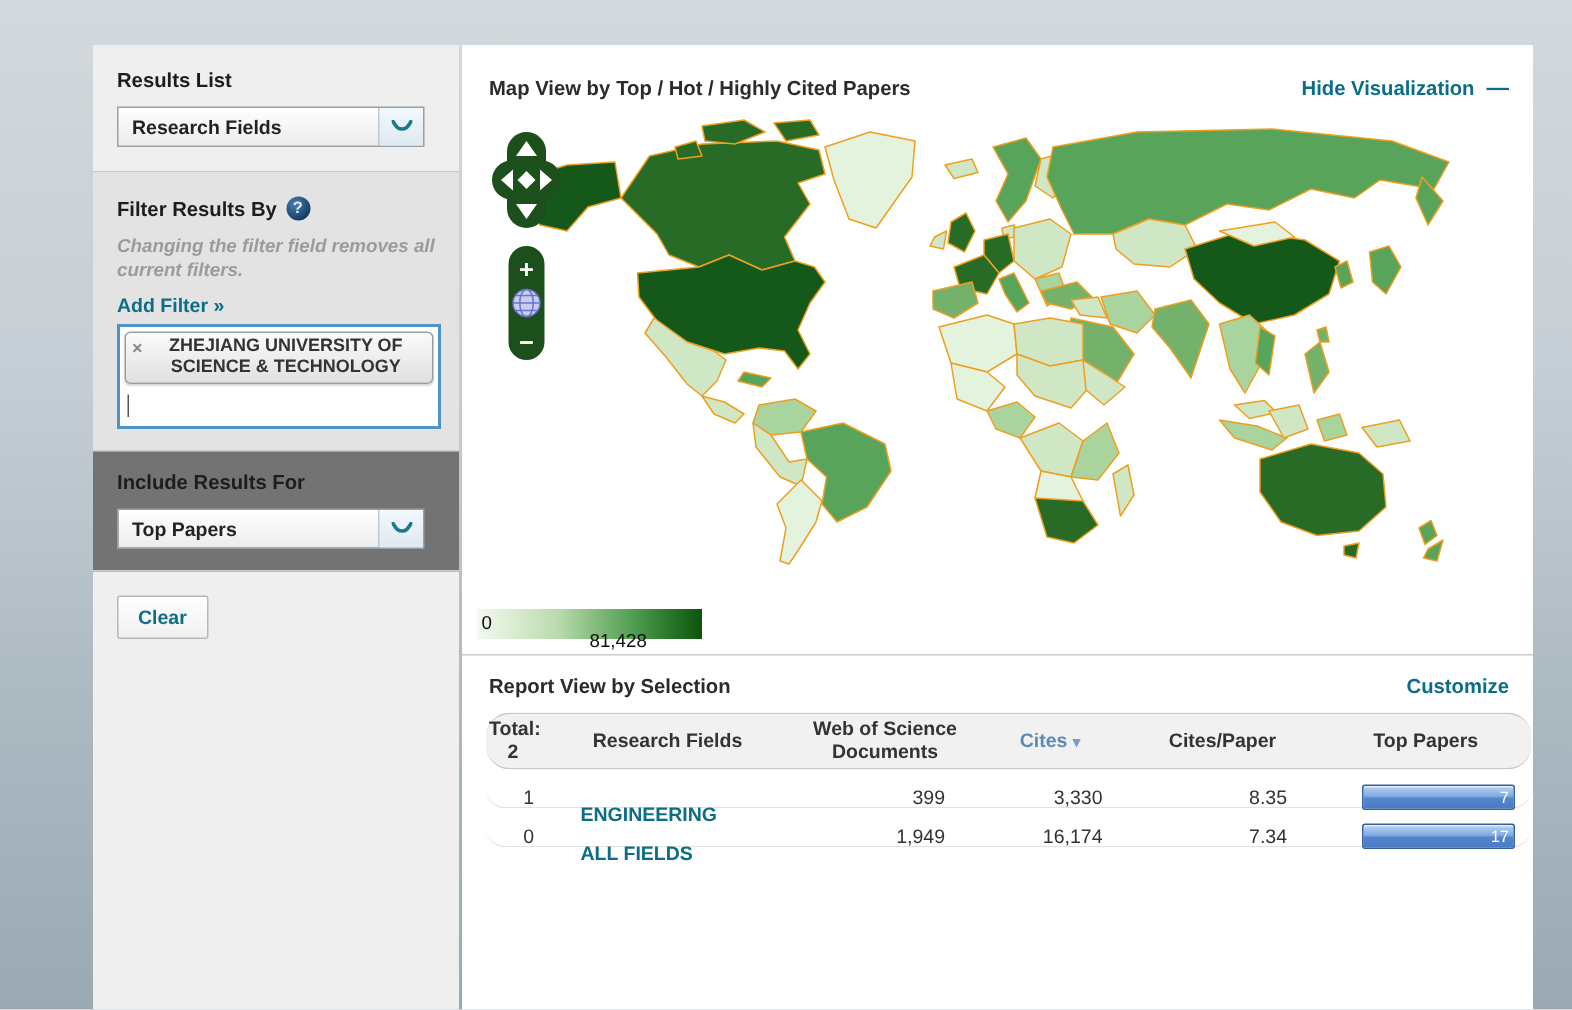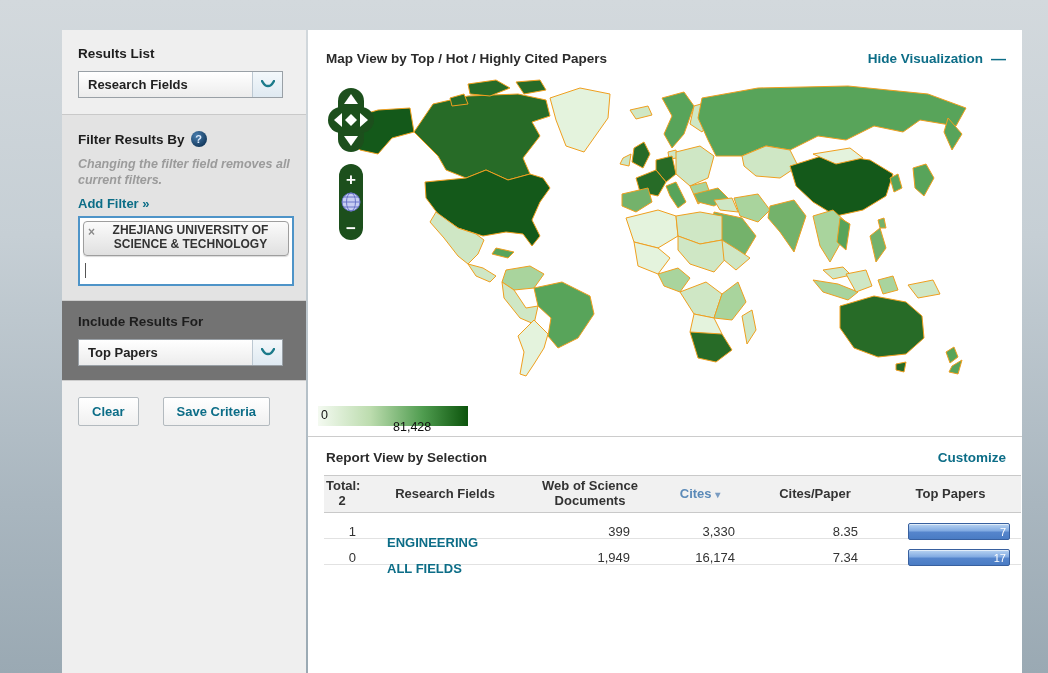--- a/index.html
+++ b/index.html
@@ -71,21 +71,21 @@
     background:linear-gradient(90deg,var(--scale_min_color,#f4faf1) 0%,#bcdcae 35%,#4f9c4f 70%,var(--scale_max_color,#0c540c) 100%);
     font-size:12.5px; color:#111;
   }
   .scale-min { position:absolute; left:3px; top:2px; }
   .scale-max { position:absolute; left:50%; top:14px; }
   .report-divider { border-top:1px solid #cccccc; margin-top:10px; }
   .report-header { display:flex; justify-content:space-between; align-items:baseline; padding:13px 16px 10px 18px; }
   .report-title { font-weight:bold; font-size:13.5px; color:#2b2b2b; }
   .customize { color:var(--teal,#0c6d87); font-weight:bold; font-size:13.5px; cursor:pointer; text-decoration:none; }
   .tbl { margin-left:16px; width:697px; }
-  .tbl-row { display:grid; grid-template-columns:36px 170px 120px 100px 130px 1fr; align-items:center; }
+  .tbl-row { display:grid; grid-template-columns:36px 170px 120px 100px 130px 1fr; align-items:center;border-radius:16px; }
   .tbl-head {
     background:#f1f1f1; border-top:1px solid #c9c9c9; border-bottom:1px solid #c9c9c9;
     min-height:38px; font-weight:bold; color:#333;
   }
   .th { text-align:center; font-size:13px; line-height:1.15; padding:3px 2px; }
   .th-cites { color:var(--cites_blue,#5b8ab8); cursor:pointer; }
   .th-cites .sort-caret { font-size:10px; color:#7a9cc2; }
   .td-num { text-align:right; padding-right:4px; font-size:13px; color:#333; }
   .td-field { padding-left:27px;margin-top:22px; }
   .td-field a { color:var(--teal,#0c6d87); font-weight:bold; font-size:13px; text-decoration:none; cursor:pointer; }
@@ -140,21 +140,20 @@
       <span class="sel-arrow">
         <svg width="14" height="9" viewBox="0 0 14 9">
             <path d="M1,1 C4,6 5,6 7,6 C9,6 10,6 13,1" fill="none" stroke="#1b7a8a" stroke-width="2.4" stroke-linecap="round"></path>
           </svg>
       </span>
     </div>
   </div>
 
   <div class="sb-sec sb-buttons">
     <button class="btn">Clear</button>
-    <button class="btn">Save Criteria</button>
   </div>
 </div>
 
 <div class="main">
 
   <div class="map-header">
     <div class="map-title">
       <span>Map View by</span><span class="t2">Top / Hot / Highly Cited Papers</span>
     </div>
     <a class="hide-viz">

